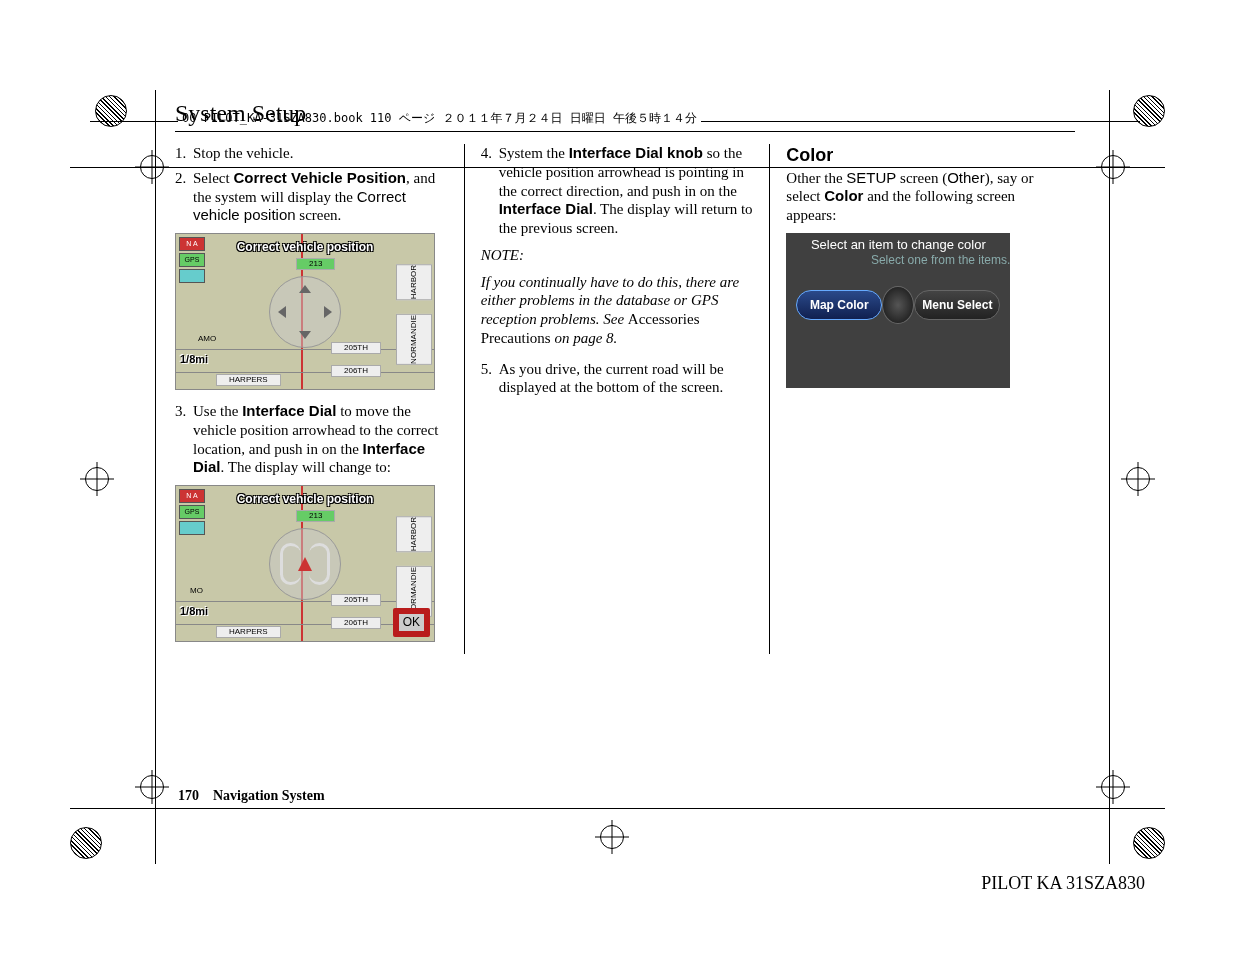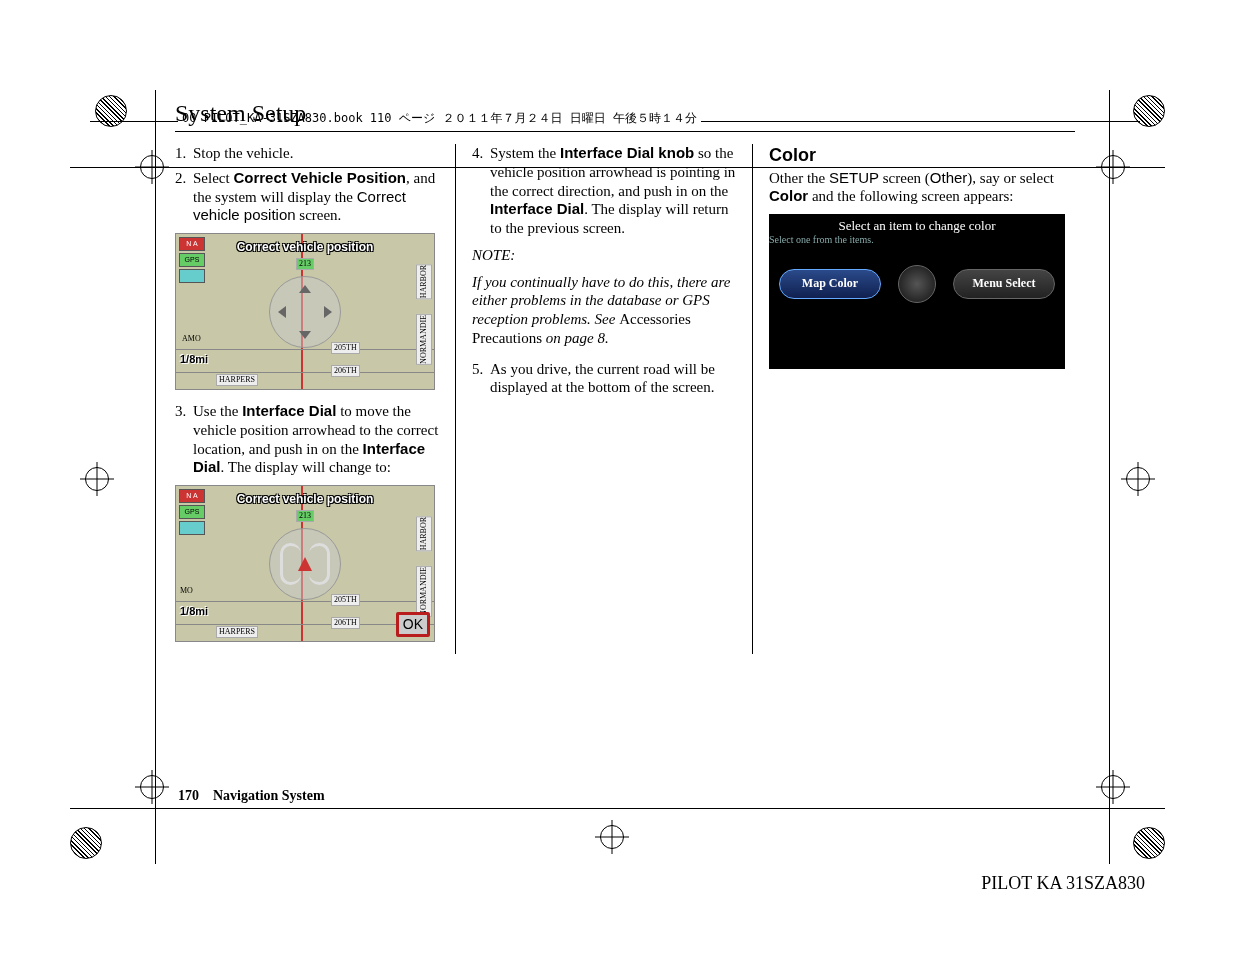--- a/index.html
+++ b/index.html
@@ -121,24 +121,24 @@
     display: flex;
     align-items: center;
     justify-content: center;
   }
   .road-vert { position:absolute; top:0; bottom:0; width:2px; background:#c33; left:125px; }
   .road-h1 { position:absolute; left:0; right:0; height:1px; background:#888; top:115px; }
   .road-h2 { position:absolute; left:0; right:0; height:1px; background:#888; top:138px; }
   .road-label {
     position:absolute;
     font-size:8px;
-    font-family:Liberation Serif, serif;
+    font-family:Liberation Sans, sans-serif;
     background:#eee;
     border:1px solid #aaa;
-    padding:0 2px;
+    padding:0 12px;
   }
   .compass {
     position:absolute;
     left:50%; top:50%;
     transform:translate(-50%,-50%);
     width:70px; height:70px;
     border-radius:50%;
     background:rgba(200,200,200,0.5);
     border:1px solid #999;
   }
@@ -175,38 +175,38 @@
   .rotate-arc-l { left:10px; border-right:none; }
   .rotate-arc-r { right:10px; border-left:none; }
   .scale-badge {
     position:absolute; left:4px; bottom:22px;
     font-size:11px; font-family:Arial,sans-serif;
     color:#000; font-weight:bold;
     text-shadow:1px 1px 0 #fff,-1px -1px 0 #fff;
   }
   .ok-badge {
     position:absolute; right:4px; bottom:4px;
-    font-size:14px; font-family:Arial,sans-serif;
-    background:#ccc; border:3px solid #b91c1c; padding:1px 4px;
+    font-size:12px; font-family:Arial,sans-serif;
+    background:#ccc; border:6px solid #b91c1c; padding:1px 4px;
     border-radius:2px;
   }
   .color-shot {
-    width: 296px;
+    width: 224px;
     height: 155px;
-    background: #000000;
+    background: #404040;
     position: relative;
     margin-top: 8px;
-    font-family: Liberation Serif, serif;
+    font-family: Liberation Sans, sans-serif;
     overflow:hidden;
   }
   .cs-title {
     color:#fff; font-size:13px; text-align:center; padding-top:4px;
   }
   .cs-sub {
-    color:#8aa; font-size:10px; text-align:left;
+    color:#8aa; font-size:12px; text-align:right;
   }
   .cs-row {
     display:flex; align-items:center; justify-content:space-between;
     padding:0 10px; margin-top:18px;
   }
   .cs-btn {
     width:100px; height:28px;
     display:flex; align-items:center; justify-content:center;
     color:#fff; font-size:12px; font-weight:bold;
     border-radius:15px;
@@ -301,21 +301,21 @@
         </div>
         <div class="compass">
           <div class="arrow-up"></div>
           <div class="arrow-down"></div>
           <div class="arrow-left"></div>
           <div class="arrow-right"></div>
         </div>
         <div class="road-label" style="left:155px;top:108px">205TH</div>
         <div class="road-label" style="left:155px;top:131px">206TH</div>
         <div class="road-label" style="left:40px;top:140px">HARPERS</div>
-        <div class="road-label" style="left:4px;top:100px;border:none;background:transparent">AMO</div>
+        <div class="road-label" style="left:10px;top:100px;border:none;background:transparent">AMO</div>
         <div class="road-label" style="left:120px;top:24px;background:#6c6">213</div>
         <div class="road-label" style="right:2px;top:30px;writing-mode:vertical-rl;transform:rotate(180deg)">HARBOR</div>
         <div class="road-label" style="right:2px;top:80px;writing-mode:vertical-rl;transform:rotate(180deg)">NORMANDIE</div>
         <div class="scale-badge">1/8mi</div>
       </div>
 
       <div class="step">
         <div class="step-num">3.</div>
         <div class="step-body">
           <span>Use the </span><span class="sans bold">Interface Dial</span><span> to move the vehicle position arrowhead to the correct location, and push in on the </span><span class="sans bold">Interface Dial</span><span>. The display will change to:</span>

